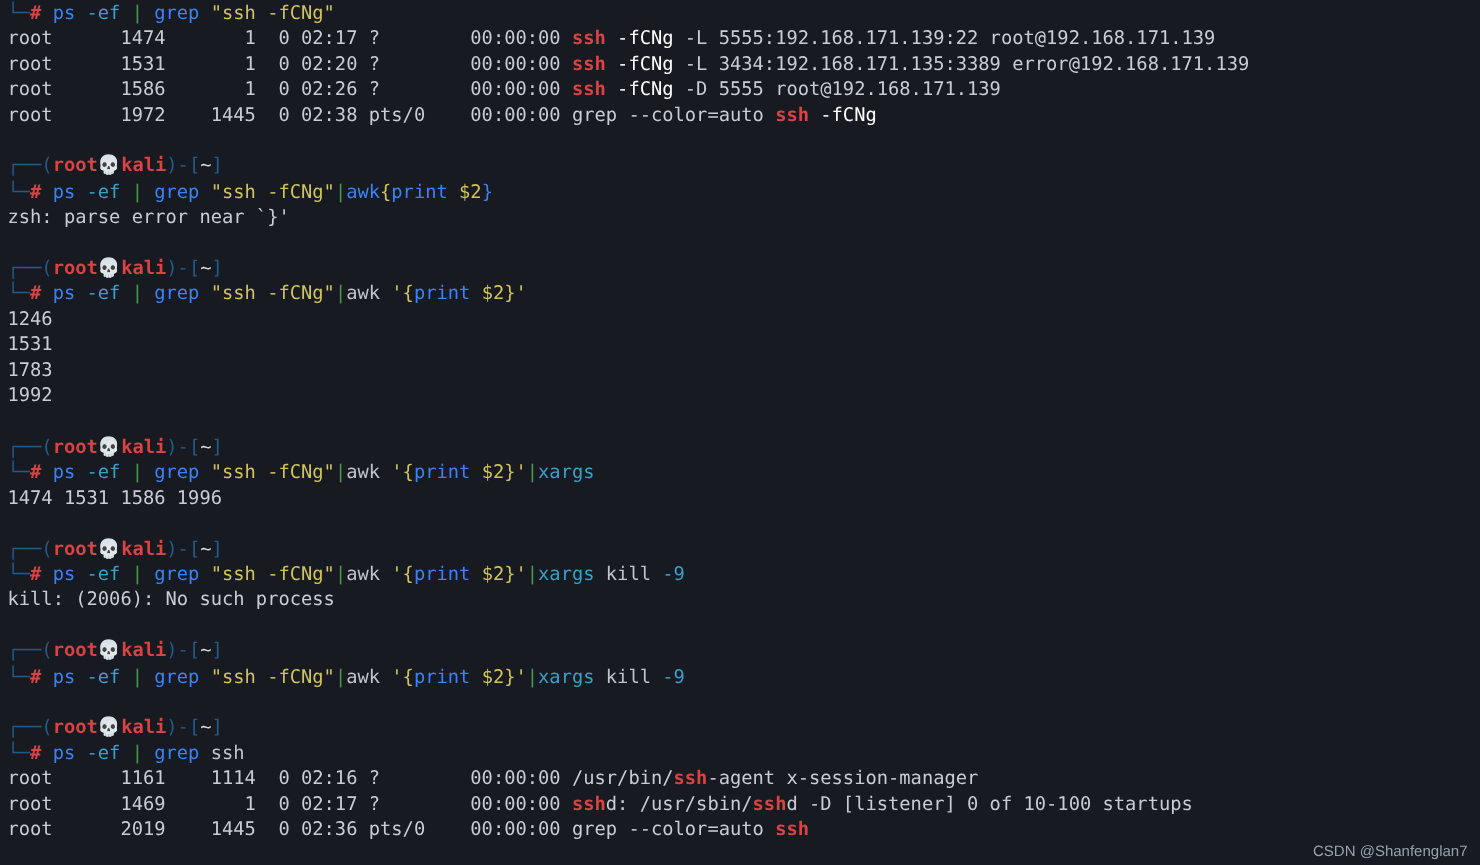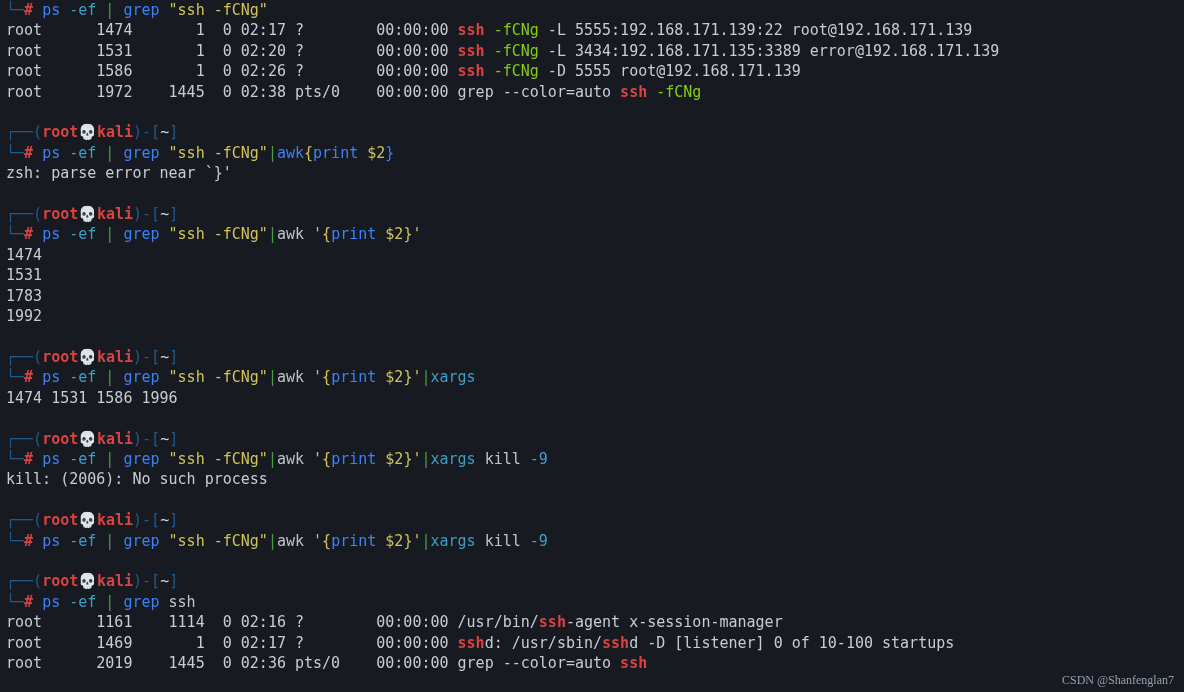--- a/index.html
+++ b/index.html
@@ -1,44 +1,44 @@
 <!DOCTYPE html>
 <html><head>
 <meta charset="utf-8">
 <style>
   html,body{margin:0;padding:0;background:#171a21;width:1184px;height:692px;overflow:hidden;}
   #term{font-family:"DejaVu Sans Mono","Menlo","Consolas",monospace;font-size:15px;
         line-height:20.4px;color:#c8ccd4;padding:0 6px;white-space:pre;position:relative;}
   .gr{color:#bfc4cc}
   .rd{color:#d84343;font-weight:bold}
-  .rd2{color:#84cc16}
+  .rd2{color:#ffffff}
   .bl{color:#3a82f7;font-weight:normal}
   .cy{color:#3aa0c9}
   .ye{color:#d1c35a}
   .gn{color:#4a9a4a}
   .wt{color:#d6d8d9}
-  .wm{position:absolute;right:10px;bottom:4px;color:#97a2ae;font-family:Liberation Serif, serif;font-size:12px}
+  .wm{position:absolute;right:10px;bottom:4px;color:#97a2ae;font-family:Liberation Sans, sans-serif;font-size:12px}
   .skull{color:#dfe2e6}
   .bgbracket{color:#245a8a}
 </style>
 </head>
 <body>
 <div id="term"><span class="bgbracket">└─</span><span class="rd">#</span> <span class="bl">ps</span> <span class="cy">-ef</span> <span class="gn">|</span> <span class="bl">grep</span> <span class="ye">"ssh -fCNg"</span>
 <span>root      1474       1  0 02:17 ?        00:00:00 </span><span class="rd">ssh</span> <span class="rd2">-fCNg</span><span> -L 5555:192.168.171.139:22 root@192.168.171.139</span>
 <span>root      1531       1  0 02:20 ?        00:00:00 </span><span class="rd">ssh</span> <span class="rd2">-fCNg</span><span> -L 3434:192.168.171.135:3389 error@192.168.171.139</span>
 <span>root      1586       1  0 02:26 ?        00:00:00 </span><span class="rd">ssh</span> <span class="rd2">-fCNg</span><span> -D 5555 root@192.168.171.139</span>
 <span>root      1972    1445  0 02:38 pts/0    00:00:00 </span><span>grep --color=auto </span><span class="rd">ssh</span> <span class="rd2">-fCNg</span>
 
 <span class="bgbracket">┌──(</span><span class="rd">root</span><span class="skull">💀</span><span class="rd">kali</span><span class="bgbracket">)-[</span><span class="wt">~</span><span class="bgbracket">]</span>
 <span class="bgbracket">└─</span><span class="rd">#</span> <span class="bl">ps</span> <span class="cy">-ef</span> <span class="gn">|</span> <span class="bl">grep</span> <span class="ye">"ssh -fCNg"</span><span class="gn">|</span><span class="bl">awk</span><span class="ye">{</span><span class="bl">print</span> <span class="ye">$2</span><span class="bl">}</span>
 <span>zsh: parse error near `}'</span>
 
 <span class="bgbracket">┌──(</span><span class="rd">root</span><span class="skull">💀</span><span class="rd">kali</span><span class="bgbracket">)-[</span><span class="wt">~</span><span class="bgbracket">]</span>
 <span class="bgbracket">└─</span><span class="rd">#</span> <span class="bl">ps</span> <span class="cy">-ef</span> <span class="gn">|</span> <span class="bl">grep</span> <span class="ye">"ssh -fCNg"</span><span class="gn">|</span><span class="gr">awk</span> <span class="ye">'</span><span class="ye">{</span><span class="bl">print</span> <span class="ye">$2</span><span class="ye">}</span><span class="ye">'</span>
-<span>1474</span>
+<span>1246</span>
 <span>1531</span>
 <span>1783</span>
 <span>1992</span>
 
 <span class="bgbracket">┌──(</span><span class="rd">root</span><span class="skull">💀</span><span class="rd">kali</span><span class="bgbracket">)-[</span><span class="wt">~</span><span class="bgbracket">]</span>
 <span class="bgbracket">└─</span><span class="rd">#</span> <span class="bl">ps</span> <span class="cy">-ef</span> <span class="gn">|</span> <span class="bl">grep</span> <span class="ye">"ssh -fCNg"</span><span class="gn">|</span><span class="gr">awk</span> <span class="ye">'</span><span class="ye">{</span><span class="bl">print</span> <span class="ye">$2</span><span class="ye">}</span><span class="ye">'</span><span class="gn">|</span><span class="cy">xargs</span>
 <span>1474 1531 1586 1996</span>
 
 <span class="bgbracket">┌──(</span><span class="rd">root</span><span class="skull">💀</span><span class="rd">kali</span><span class="bgbracket">)-[</span><span class="wt">~</span><span class="bgbracket">]</span>
 <span class="bgbracket">└─</span><span class="rd">#</span> <span class="bl">ps</span> <span class="cy">-ef</span> <span class="gn">|</span> <span class="bl">grep</span> <span class="ye">"ssh -fCNg"</span><span class="gn">|</span><span class="gr">awk</span> <span class="ye">'</span><span class="ye">{</span><span class="bl">print</span> <span class="ye">$2</span><span class="ye">}</span><span class="ye">'</span><span class="gn">|</span><span class="cy">xargs</span> <span class="gr">kill</span> <span class="cy">-9</span>

